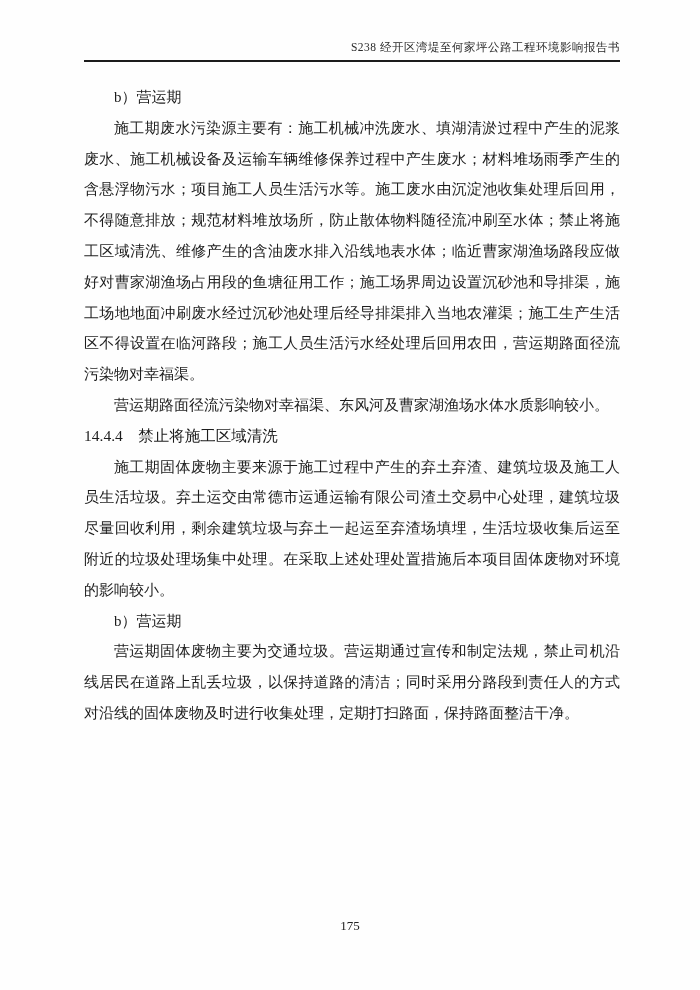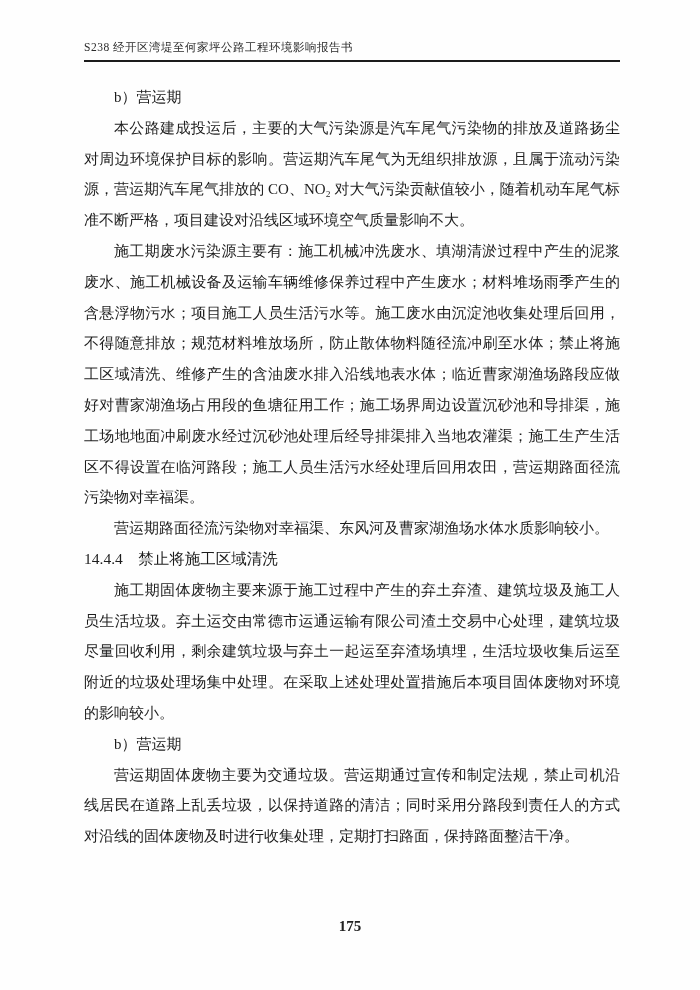--- a/index.html
+++ b/index.html
@@ -12,21 +12,21 @@
     color: #1f1f1f;
     overflow: hidden;
   }
   .page {
     position: absolute;
     inset: 0;
     padding: 40px 80px 0 84px;
     background: #fefefe;
   }
   .page-header {
-    text-align: left;
+    text-align: right;
     font-size: 11.5px;
     letter-spacing: 0.5px;
     color: #2a2a2a;
     padding-bottom: 5px;
     border-bottom: 2px solid #1c1c1c;
   }
   .doc-body {
     margin-top: 20px;
     font-size: 15px;
     line-height: 30.8px;
@@ -42,40 +42,38 @@
     text-indent: 0;
     font-weight: normal;
     white-space: pre;
   }
   .page-footer {
     position: absolute;
     left: 0;
     right: 0;
     top: 918px;
     text-align: center;
-    font-size: 15px;
+    font-size: 13px;
     color: #222222;
-    font-weight: bold;
   }
 </style>
 </head>
 <body>
 
 <div class="page">
 
   <div class="page-header">
     <span>S238 经开区湾堤至何家坪公路工程环境影响报告书</span>
   </div>
 
   <div class="doc-body">
 
 
     <p class="para">b）营运期</p>
 
-    <p class="para">本公路建成投运后，主要的大气污染源是汽车尾气污染物的排放及道路扬尘对周边环境保护目标的影响。营运期汽车尾气为无组织排放源，且属于流动污染源，营运期汽车尾气排放的 CO、NO₂ 对大气污染贡献值较小，随着机动车尾气标准不断严格，项目建设对沿线区域环境空气质量影响不大。</p>
 
 
     <p class="para">施工期废水污染源主要有：施工机械冲洗废水、填湖清淤过程中产生的泥浆废水、施工机械设备及运输车辆维修保养过程中产生废水；材料堆场雨季产生的含悬浮物污水；项目施工人员生活污水等。施工废水由沉淀池收集处理后回用，不得随意排放；规范材料堆放场所，防止散体物料随径流冲刷至水体；禁止将施工区域清洗、维修产生的含油废水排入沿线地表水体；临近曹家湖渔场路段应做好对曹家湖渔场占用段的鱼塘征用工作；施工场界周边设置沉砂池和导排渠，施工场地地面冲刷废水经过沉砂池处理后经导排渠排入当地农灌渠；施工生产生活区不得设置在临河路段；施工人员生活污水经处理后回用农田，营运期路面径流污染物对幸福渠。</p>
 
     <p class="para">营运期路面径流污染物对幸福渠、东风河及曹家湖渔场水体水质影响较小。</p>
 
     <h3 class="heading">14.4.4　禁止将施工区域清洗</h3>
 
 
     <p class="para">施工期固体废物主要来源于施工过程中产生的弃土弃渣、建筑垃圾及施工人员生活垃圾。弃土运交由常德市运通运输有限公司渣土交易中心处理，建筑垃圾尽量回收利用，剩余建筑垃圾与弃土一起运至弃渣场填埋，生活垃圾收集后运至附近的垃圾处理场集中处理。在采取上述处理处置措施后本项目固体废物对环境的影响较小。</p>

